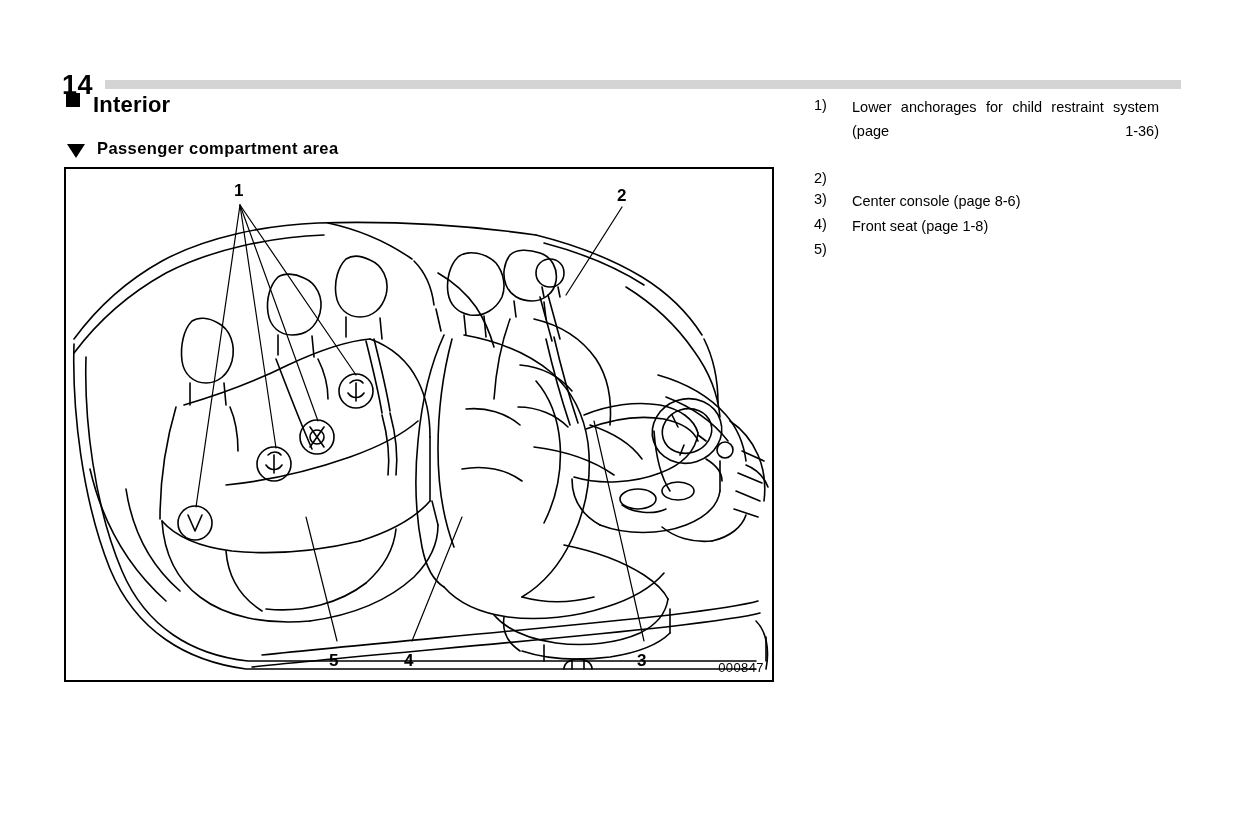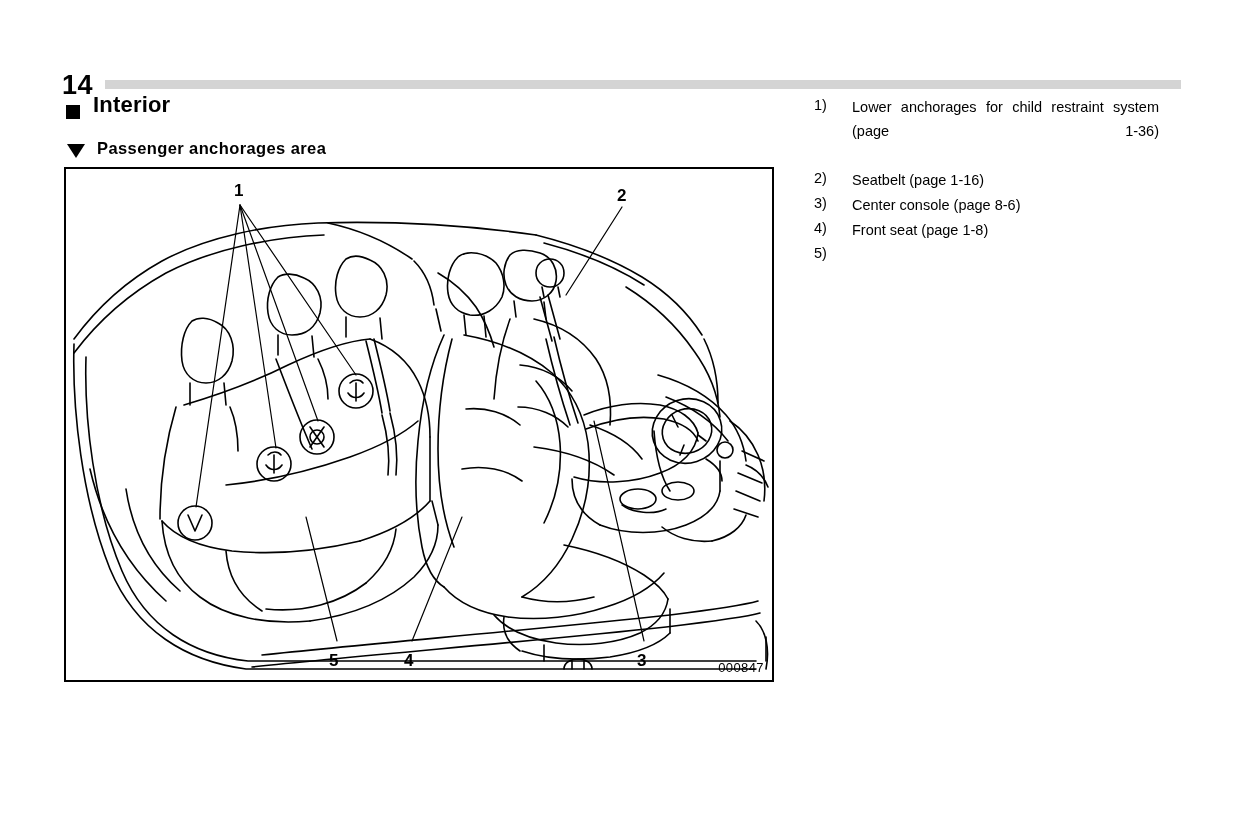--- a/index.html
+++ b/index.html
@@ -44,21 +44,21 @@
 
   
   #left-col {
     position: absolute;
     left: 64px;
     top: 92px;
     width: 712px;
   }
   .section-title {
     display: flex;
-    align-items: flex-end;
+    align-items: flex-start;
     gap: 13px;
     margin: 0 0 4px 2px;
   }
   .sq-bullet {
     width: 14px;
     height: 14px;
     background: #000;
     display: inline-block;
     position: relative;
     top: 1px;
@@ -166,21 +166,21 @@
   <div id="header-rule"></div>
 </div>
 
 <div id="left-col">
   <div class="section-title">
     <span class="sq-bullet"></span>
     <span class="section-title-text">Interior</span>
   </div>
   <div class="sub-title">
     <span class="tri-bullet"></span>
-    <span class="sub-title-text">Passenger anchorages area</span>
+    <span class="sub-title-text">Passenger compartment area</span>
   </div>
 </div>
 
 <div id="figure-box">
 
   <svg id="figure-svg" width="706" height="511" viewBox="0 0 706 511">
     <g fill="none" stroke="#000" stroke-width="1.6" stroke-linecap="round" stroke-linejoin="round">
 
       <path d="M8 170 C 30 140, 60 112, 96 92 C 140 68, 200 56, 252 54 C 320 52, 400 56, 470 66"></path>
       <path d="M8 184 C 32 152, 64 124, 100 104 C 146 80, 206 68, 258 66"></path>
@@ -362,21 +362,20 @@
   <div id="figure-code">000847</div>
 </div>
 
 <div id="legend">
   <div class="legend-row">
     <span class="legend-num">1)</span>
     <span class="legend-text justify-2">Lower anchorages for child restraint system (page 1-36)</span>
   </div>
   <div class="legend-row">
     <span class="legend-num">2)</span>
-    <span class="legend-text">Seatbelt (page 1-16)</span>
   </div>
   <div class="legend-row">
     <span class="legend-num">3)</span>
     <span class="legend-text">Center console (page 8-6)</span>
   </div>
   <div class="legend-row">
     <span class="legend-num">4)</span>
     <span class="legend-text">Front seat (page 1-8)</span>
   </div>
   <div class="legend-row">

